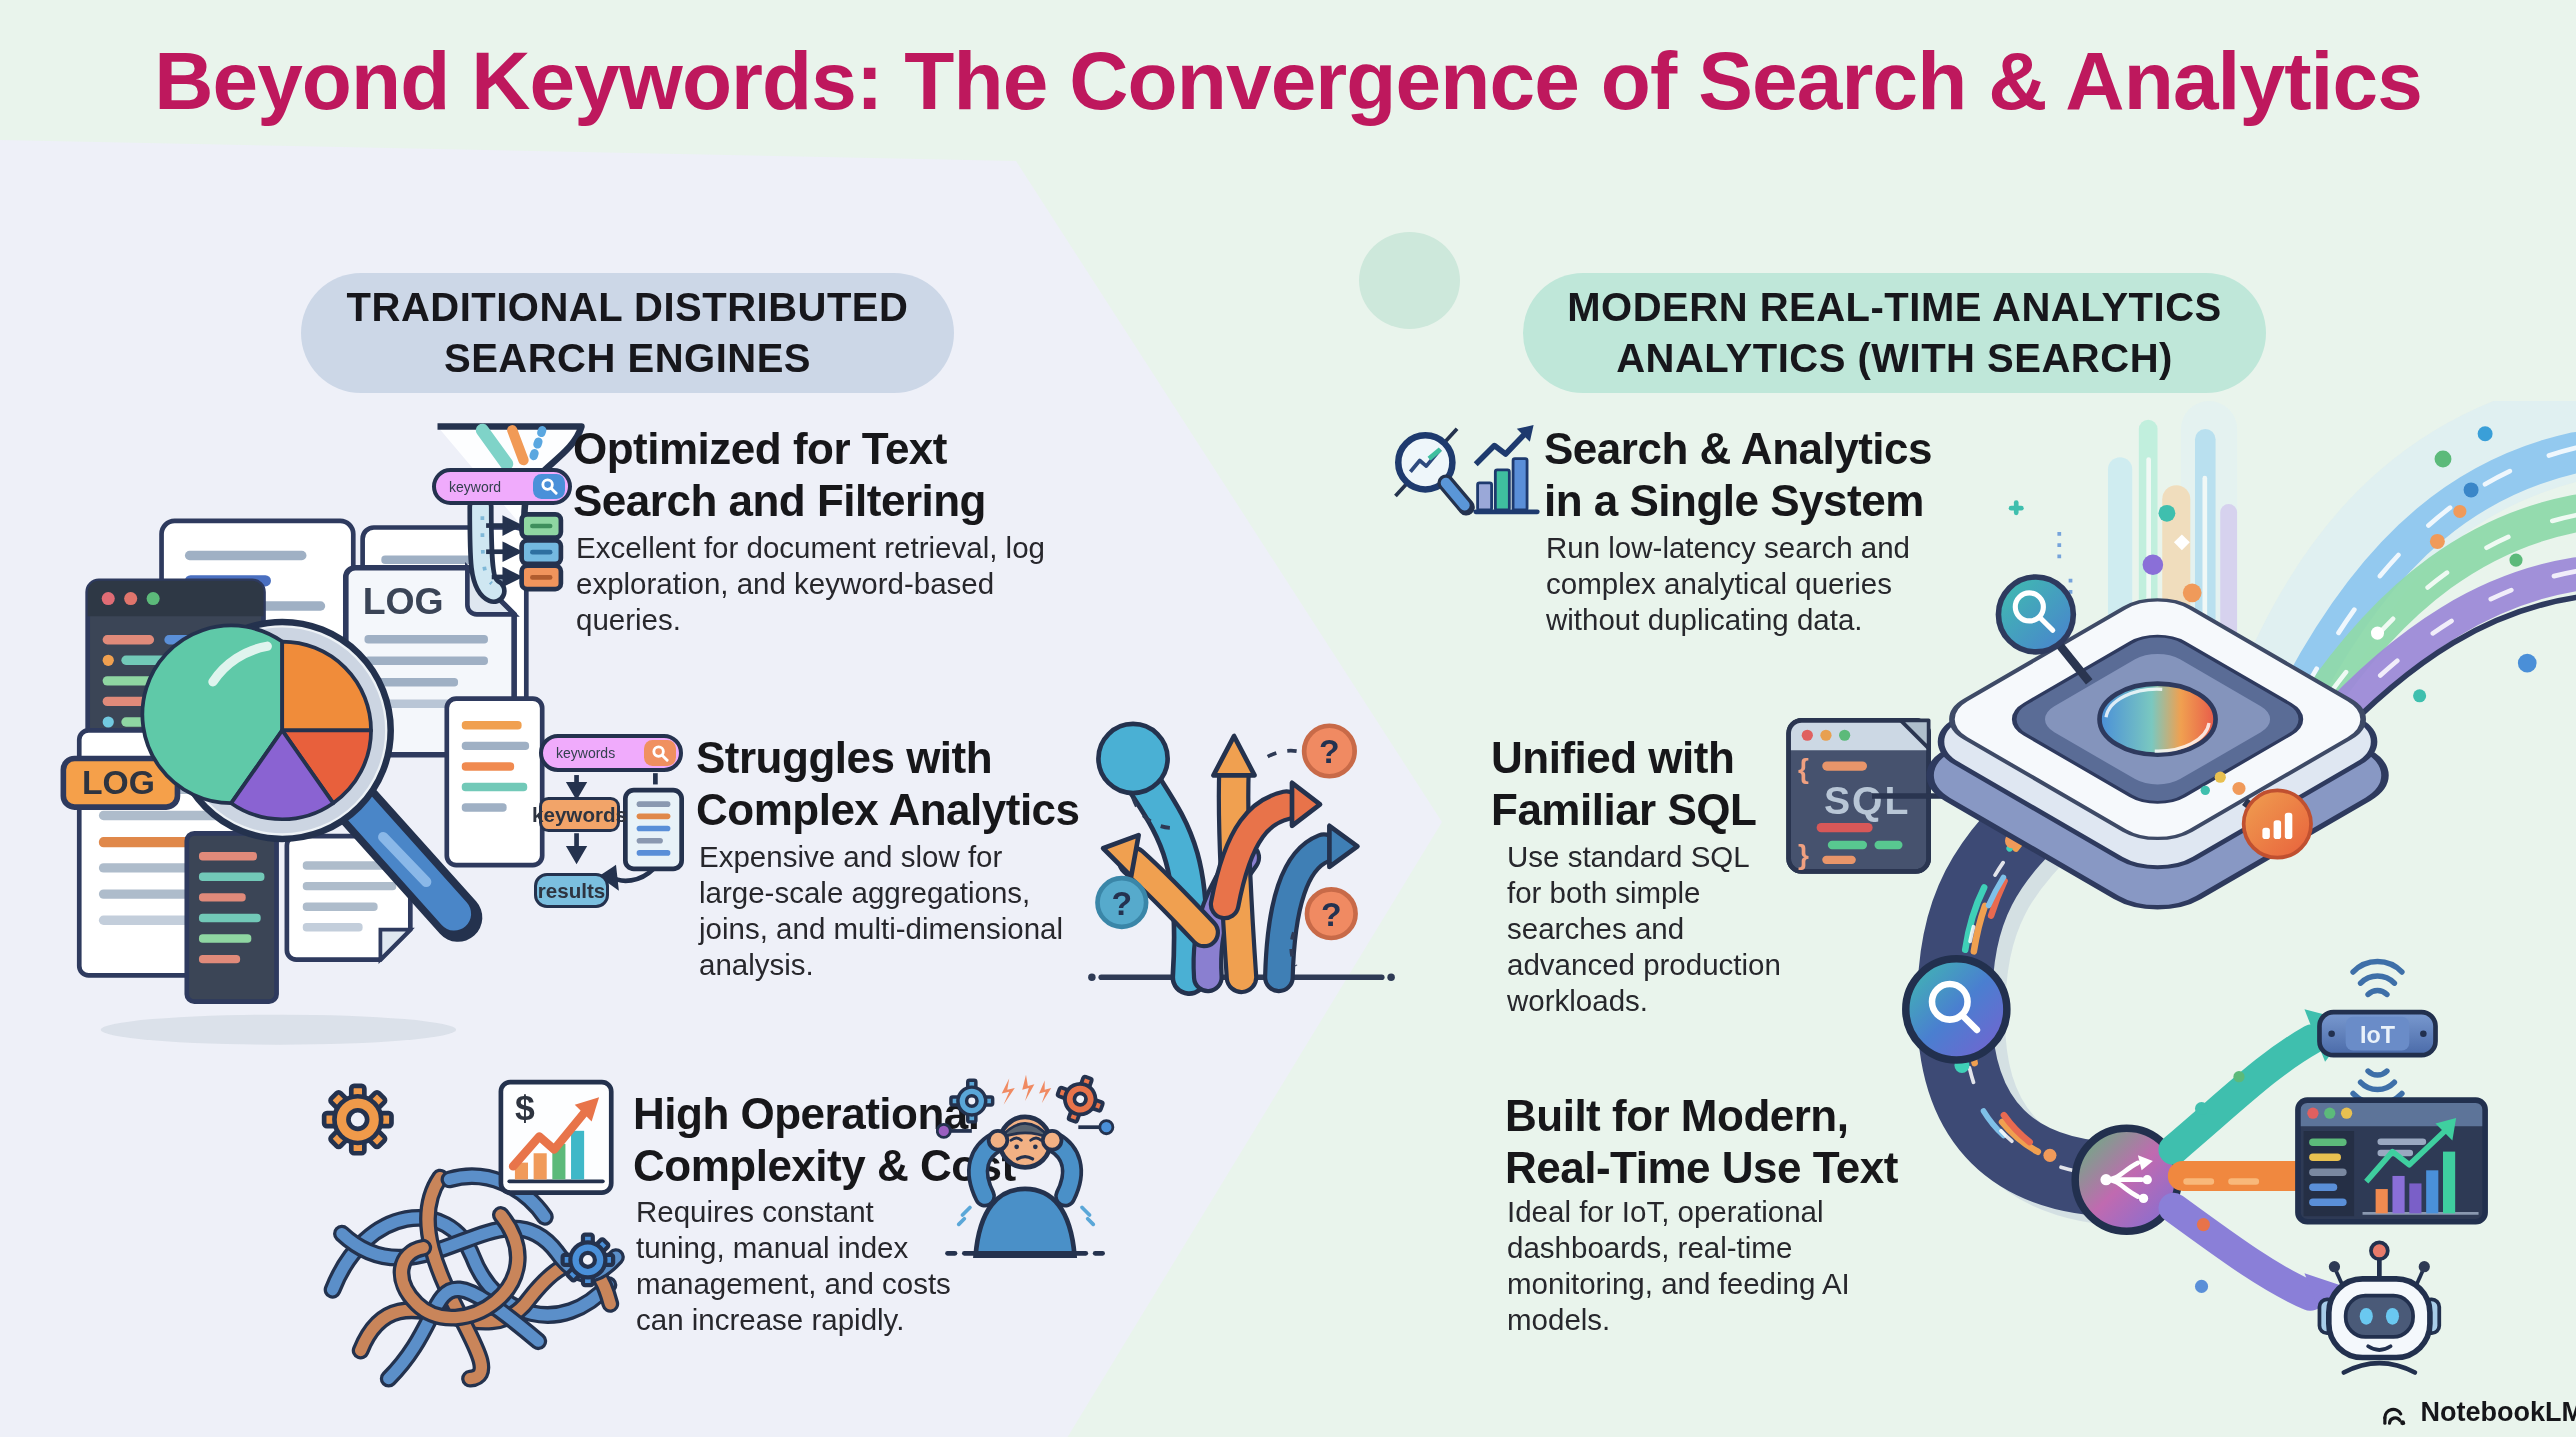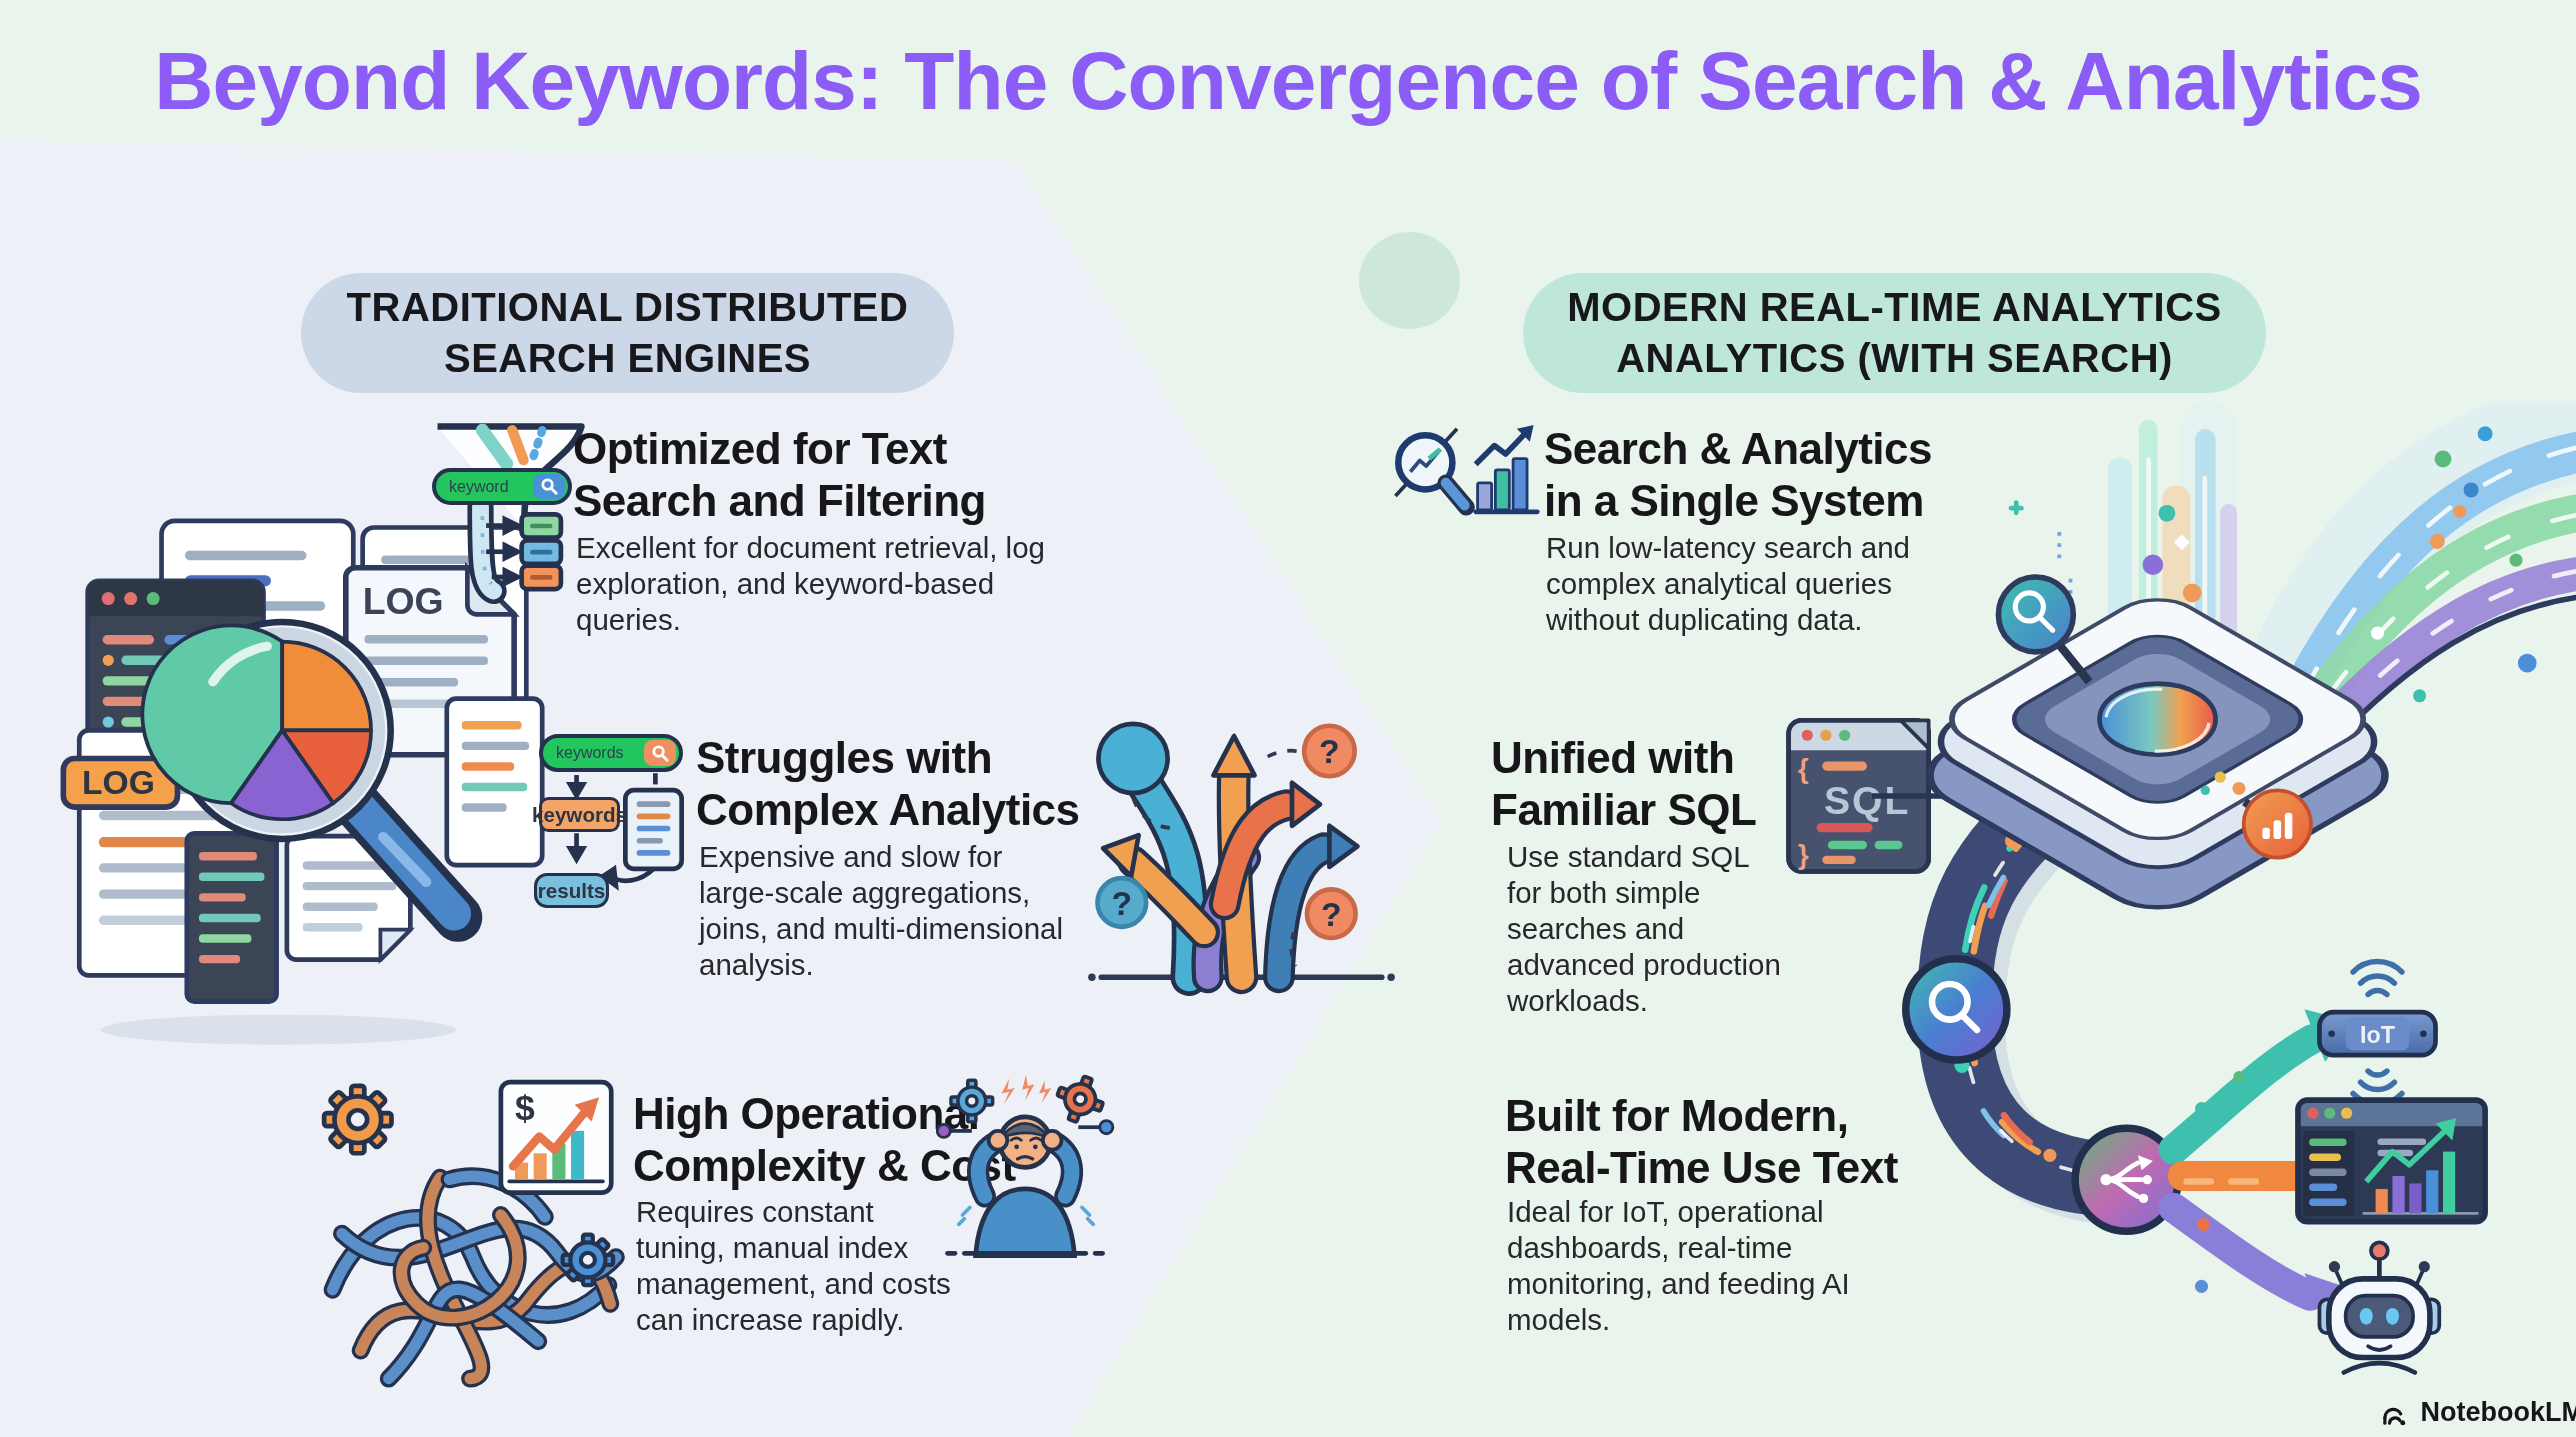--- a/index.html
+++ b/index.html
@@ -13,37 +13,37 @@
   .abs{position:absolute;}
   
   .bg-chevron{
     left:0;top:0;width:2576px;height:1438px;
     background:#eef0f8;
     clip-path:polygon(0 140px,1016px 161px,1442px 822px,1067px 1438px,0 1438px);
   }
   .bg-mint-circle{left:1359px;top:232px;width:101px;height:97px;border-radius:50%;background:#cde8db;}
   .title{
     left:0;top:34px;width:2576px;text-align:center;
-    font-size:82px;font-weight:700;letter-spacing:-0.9px;color:#8b5cf6;
+    font-size:82px;font-weight:700;letter-spacing:-0.9px;color:#be185d;
   }
   .badge{
     display:flex;flex-direction:column;align-items:center;justify-content:center;
     border-radius:60px;text-align:center;
     font-size:40px;font-weight:700;line-height:51px;letter-spacing:0.5px;color:#17171c;
   }
   .badge-left{left:301px;top:273px;width:653px;height:120px;background:#ccd7e7;}
   .badge-right{left:1523px;top:273px;width:743px;height:120px;background:#bfe7d9;}
   .h2{font-size:44px;font-weight:700;line-height:52px;letter-spacing:-0.5px;color:#17171a;}
   .h2 span{display:block;}
   .body-text{font-size:29.5px;line-height:36px;color:#27272c;}
   
   .pill{
-    background:#22c55e;border:4.7px solid #24324e;border-radius:20.6px;
+    background:#f0abfc;border:4.7px solid #24324e;border-radius:20.6px;
     display:flex;align-items:center;
-    font-size:16px;color:#33404e;padding-left:13px;position:absolute;
+    font-size:14px;color:#33404e;padding-left:13px;position:absolute;
   }
   .pill .btn{
     position:absolute;top:1.9px;bottom:1.9px;right:2.8px;width:32px;border-radius:8.4px;
     display:flex;align-items:center;justify-content:center;
   }
   .btn-blue{background:#4a90d9;}
   .btn-orange{background:#f09060;}
   .chip{
     position:absolute;border:3.7px solid #24324e;display:flex;align-items:center;justify-content:center;
     font-size:20.6px;font-weight:700;color:#2e3440;

